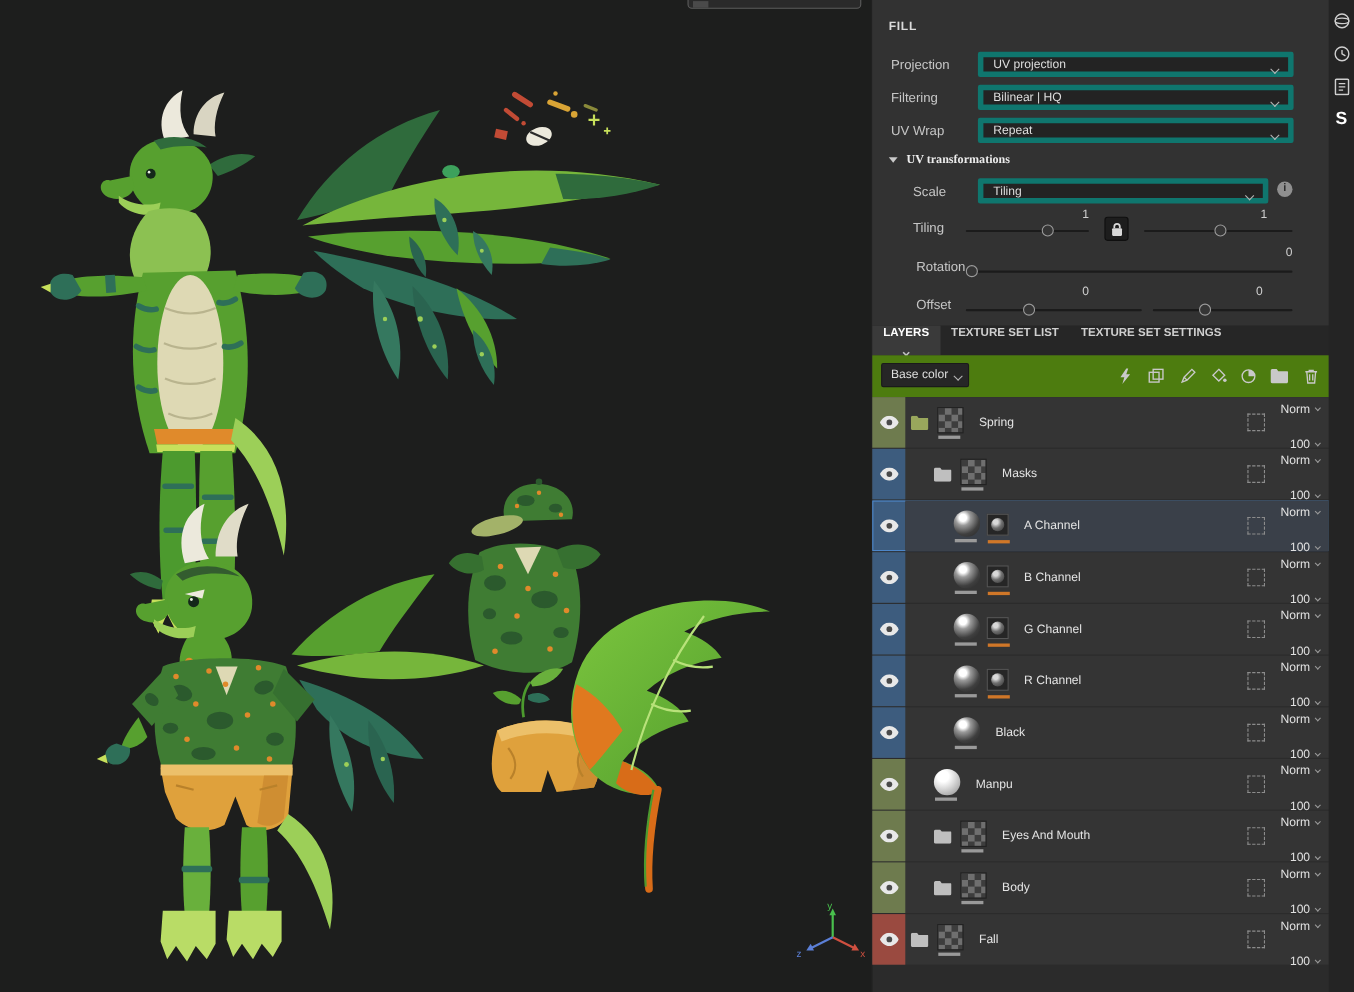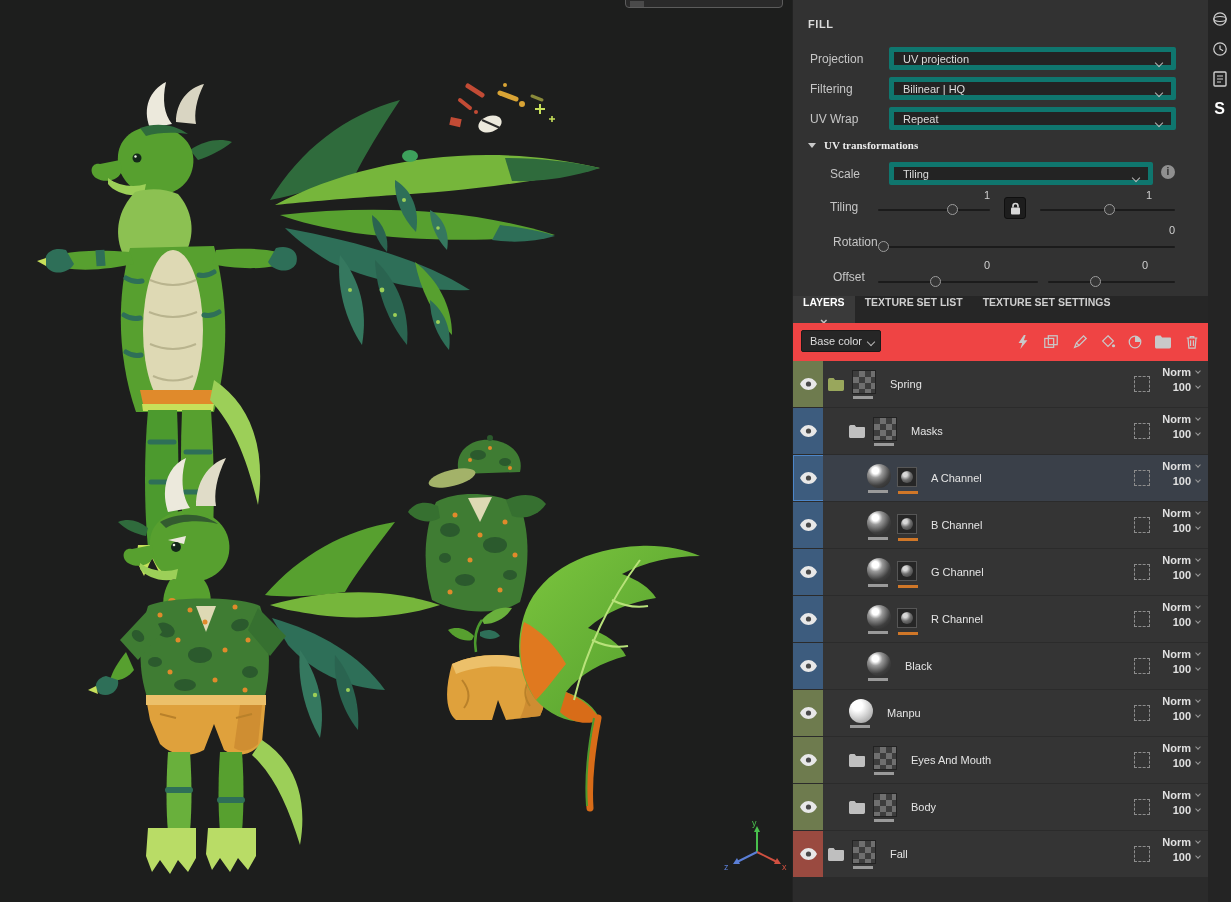--- a/index.html
+++ b/index.html
@@ -32,21 +32,21 @@
   .lock-btn{position:absolute;left:211px;top:197px;width:22px;height:22px;background:#1d1d1d;border:1px solid #0f0f0f;border-radius:3px;display:flex;align-items:center;justify-content:center;}
 
   
   .tabs{position:absolute;left:0;top:296px;width:100%;height:27px;background:#262626;display:flex;align-items:stretch;}
   .tab{display:flex;align-items:center;gap:8px;padding:0 10px;font-size:10.5px;font-weight:bold;color:#cfcfcf;white-space:nowrap;flex-direction:column;}
   .tab.active{background:#3a3a3a;color:#ffffff;}
   .tab-close{font-size:13px;color:#c2c2c2;line-height:1;}
   .tab-close::before{content:"×";}
 
   
-  .layers-toolbar{position:absolute;left:0;top:323px;width:100%;height:38px;background:#ef4444;}
+  .layers-toolbar{position:absolute;left:0;top:323px;width:100%;height:38px;background:#4d7c0f;}
   .channel-select{position:absolute;left:8px;top:7px;width:80px;height:22px;background:#262626;border:1px solid #1a1a1a;border-radius:2px;color:#dedede;font-size:11px;display:flex;align-items:center;padding:0 18px 0 8px;}
   .channel-select .chev{position:absolute;right:6px;top:8px;}
   .ltool{position:absolute;top:9px;width:20px;height:20px;display:flex;align-items:center;justify-content:center;}
 
   
   .layer-list{position:absolute;left:0;top:361px;width:100%;}
   .lrow{position:relative;height:46px;margin-bottom:1px;background:#343434;display:flex;}
   .lrow.selected{outline:1px solid #4d86c8;outline-offset:-1px;}
   .lrow.selected .content{background:#3a4049;}
   .stripe{width:30px;flex:0 0 30px;display:flex;align-items:center;justify-content:center;}
@@ -61,21 +61,21 @@
   .thumbwrap{position:relative;margin-right:6px;margin-top:-5px;flex:0 0 auto;}
   .thumbwrap .bar{position:absolute;left:1px;top:26px;width:20px;height:3px;background:#9a9a9a;}
   .thumbwrap .bar.orange{background:#d07728;}
   .checker{display:block;width:24px;height:24px;border:1px solid #222;background:repeating-conic-gradient(#6f6f6f 0% 25%, #3d3d3d 0% 50%);background-size:12px 12px;}
   .sphere{display:block;width:24px;height:24px;border-radius:50%;background:radial-gradient(circle at 35% 28%, #ffffff 0 14%, #9a9a9a 30%, #3f3f3f 64%, #262626 100%);}
   .sphere.light{background:radial-gradient(circle at 35% 28%, #ffffff 0 22%, #d9d9d9 48%, #8a8a8a 100%);}
   .masksq{display:block;width:20px;height:20px;margin-top:2px;background:#262626;border:1px solid #565656;position:relative;}
   .masksq::after{content:"";position:absolute;inset:3px;border-radius:50%;background:radial-gradient(circle at 35% 30%, #d8d8d8 0 18%, #6f6f6f 48%, #2e2e2e 100%);}
   .lname{font-size:11px;color:#e4e4e4;margin-left:8px;white-space:nowrap;}
   .dashed{position:absolute;right:58px;top:15px;width:16px;height:16px;border:1px dashed #8c8c8c;}
-  .blendcol{position:absolute;right:8px;top:5px;display:flex;flex-direction:column;align-items:flex-end;gap:3px;font-size:11px;color:#e0e0e0;font-weight:bold;}
+  .blendcol{position:absolute;right:8px;top:5px;display:flex;flex-direction:column;align-items:flex-end;gap:20px;font-size:11px;color:#e0e0e0;}
   .blendcol .line{display:flex;align-items:center;}
 
   
   .edge-toolbar{position:absolute;left:1208px;top:0;width:23px;height:902px;background:#242424;display:flex;flex-direction:column;align-items:center;padding-top:10px;gap:12px;}
   .edge-ic{width:18px;height:18px;display:flex;align-items:center;justify-content:center;}
   .s-logo{font-size:16px;font-weight:bold;color:#ffffff;line-height:1;}
 </style>
 </head>
 <body>
 

